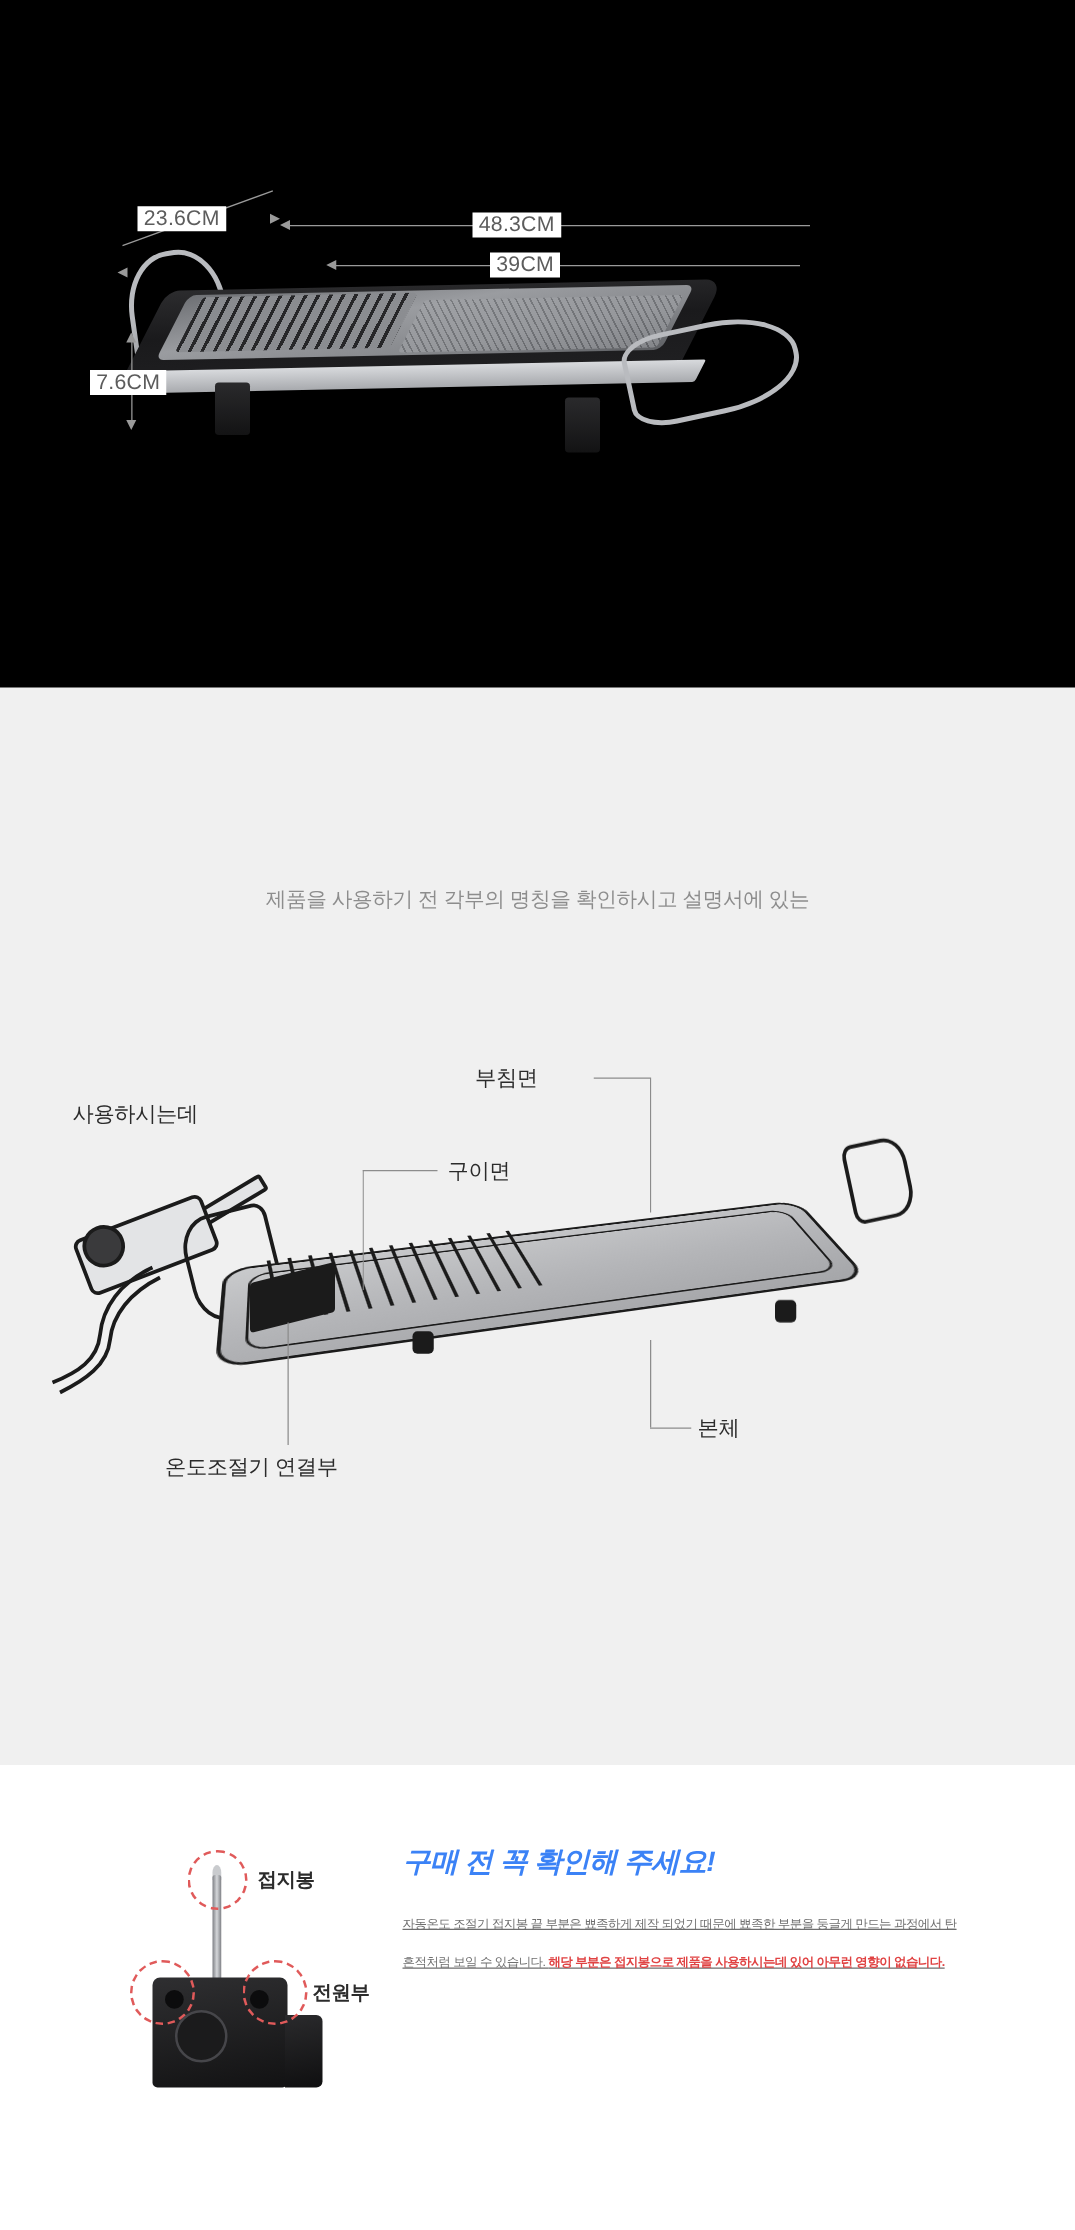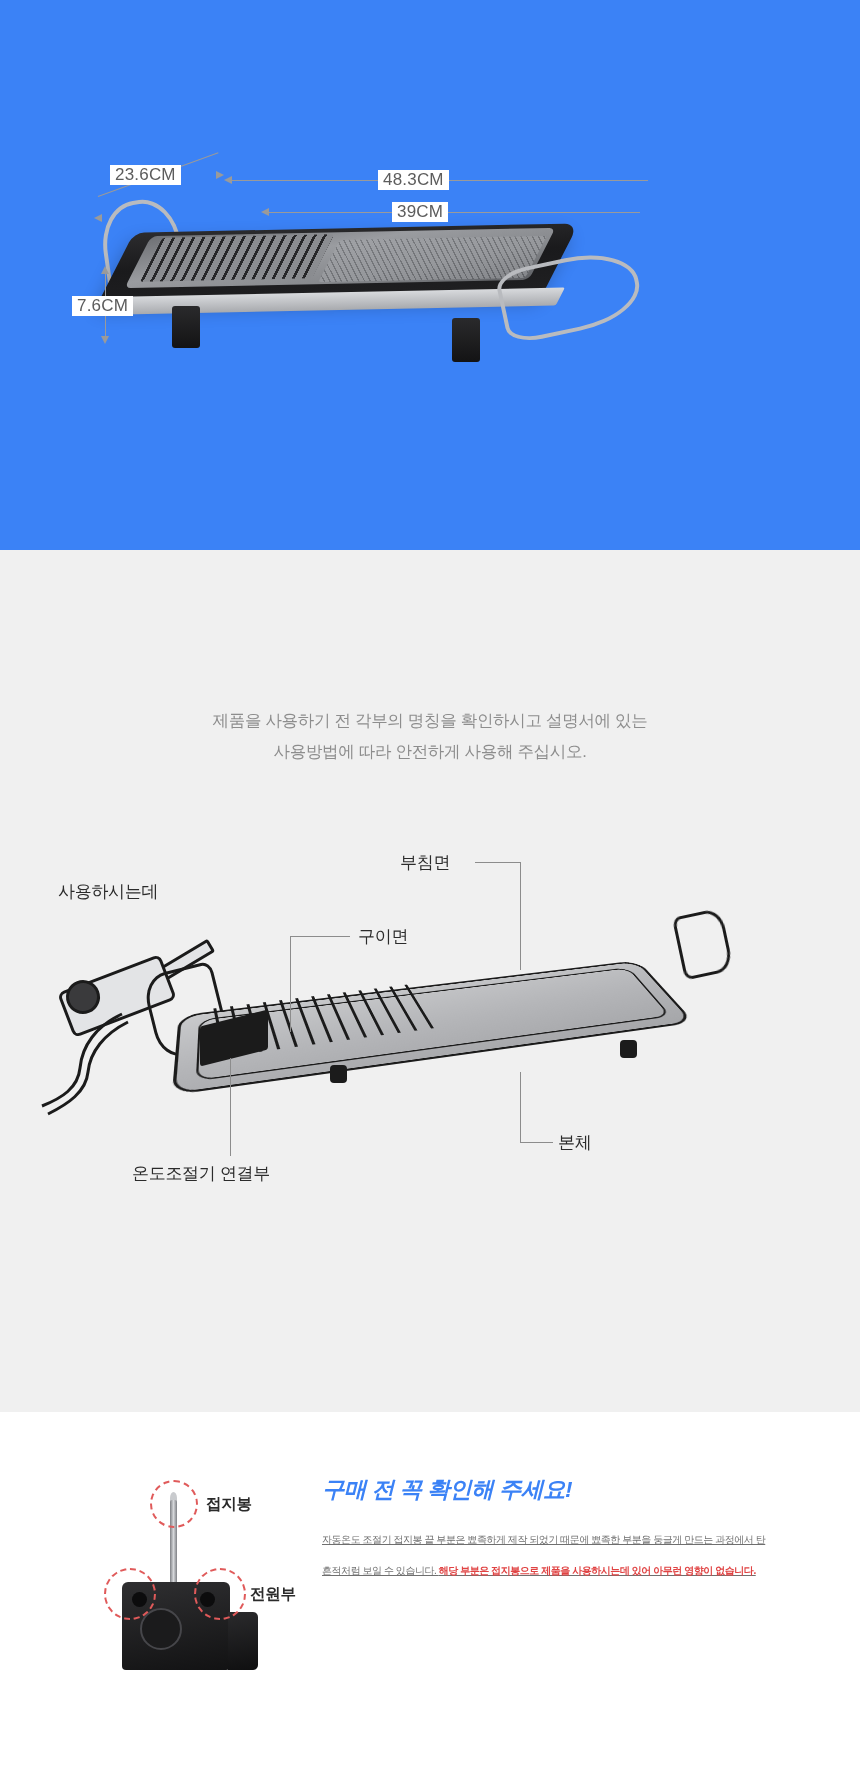--- a/index.html
+++ b/index.html
@@ -8,21 +8,21 @@
     font-family:"Liberation Sans","DejaVu Sans",sans-serif;
     background:#ffffff;
     width:860px; height:1784px;
     position:relative; overflow:hidden;
     -webkit-font-smoothing:antialiased;
   }
 
   
   #spec-section {
     position:absolute; left:0; top:0; width:860px; height:708px;
-    background:#3b82f6;
+    background:#000000;
     text-align:center;
   }
   .photo-stage { position:absolute; left:0; top:0; width:860px; height:550px; }
 
   
   .grill-plate {
     position:absolute; left:118px; top:228px; width:440px; height:72px;
     background:linear-gradient(178deg,#2c2c2e 0%,#1a1a1c 45%,#202022 100%);
     transform:skewX(-28deg) rotate(-1.2deg);
     border-radius:10px 14px 8px 8px;
@@ -239,21 +239,20 @@
     <div class="dim-line v" style="left:105px; top:272px; height:68px;"></div>
     <div class="arrow-head up" style="left:101px; top:266px;"></div>
     <div class="arrow-head down" style="left:101px; top:336px;"></div>
     <div class="dim-label" style="left:72px; top:296px;">7.6CM</div>
   </div>
 </div>
 
 <div id="names-section">
   <div class="sec-sub">
     <div>제품을 사용하기 전 각부의 명칭을 확인하시고 설명서에 있는</div>
-    <div>사용방법에 따라 안전하게 사용해 주십시오.</div>
   </div>
 
   <div class="diagram">
 
     <div class="dg-probe"></div>
     <div class="dg-thermo"></div>
     <div class="dg-dial"></div>
     <svg class="dg-cord" viewBox="0 0 120 110">
       <path d="M86 4 C 60 16, 46 36, 44 58 C 42 78, 26 88, 6 96" fill="none" stroke="#1b1b1b" stroke-width="3"></path>
       <path d="M92 12 C 68 24, 54 42, 52 62 C 50 82, 32 94, 12 104" fill="none" stroke="#1b1b1b" stroke-width="3"></path>
@@ -265,21 +264,21 @@
     <div class="dg-ribs"></div>
     <div class="dg-connector"></div>
     <div class="dg-foot f1"></div>
     <div class="dg-foot f2"></div>
     <div class="dg-handle right"></div>
 
     <div class="cal-label big" style="left:58px; top:30px;">사용하시는데</div>
 
     <div class="cal-line h" style="left:475px; top:12px; width:45px;"></div>
     <div class="cal-line v" style="left:520px; top:12px; height:108px;"></div>
-    <div class="cal-label big" style="left:400px; top:1px;">부침면</div>
+    <div class="cal-label big" style="left:380px; top:1px;">부침면</div>
 
     <div class="cal-line h" style="left:290px; top:86px; width:60px;"></div>
     <div class="cal-line v" style="left:290px; top:86px; height:96px;"></div>
     <div class="cal-label big" style="left:358px; top:75px;">구이면</div>
 
     <div class="cal-line v" style="left:230px; top:208px; height:98px;"></div>
     <div class="cal-label big" style="left:132px; top:312px;">온도조절기 연결부</div>
 
     <div class="cal-line v" style="left:520px; top:222px; height:70px;"></div>
     <div class="cal-line h" style="left:520px; top:292px; width:33px;"></div>

